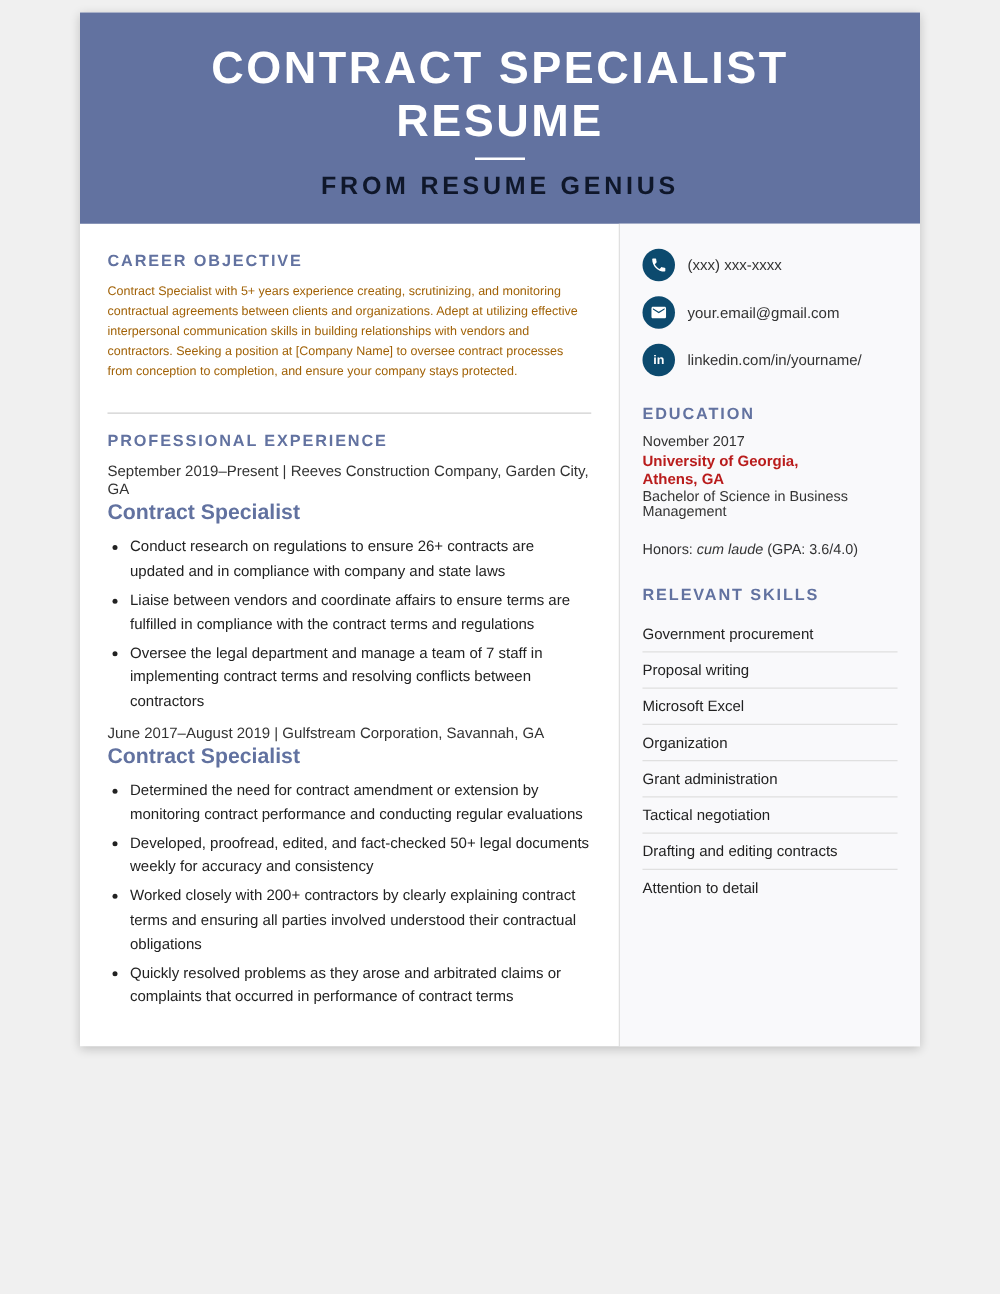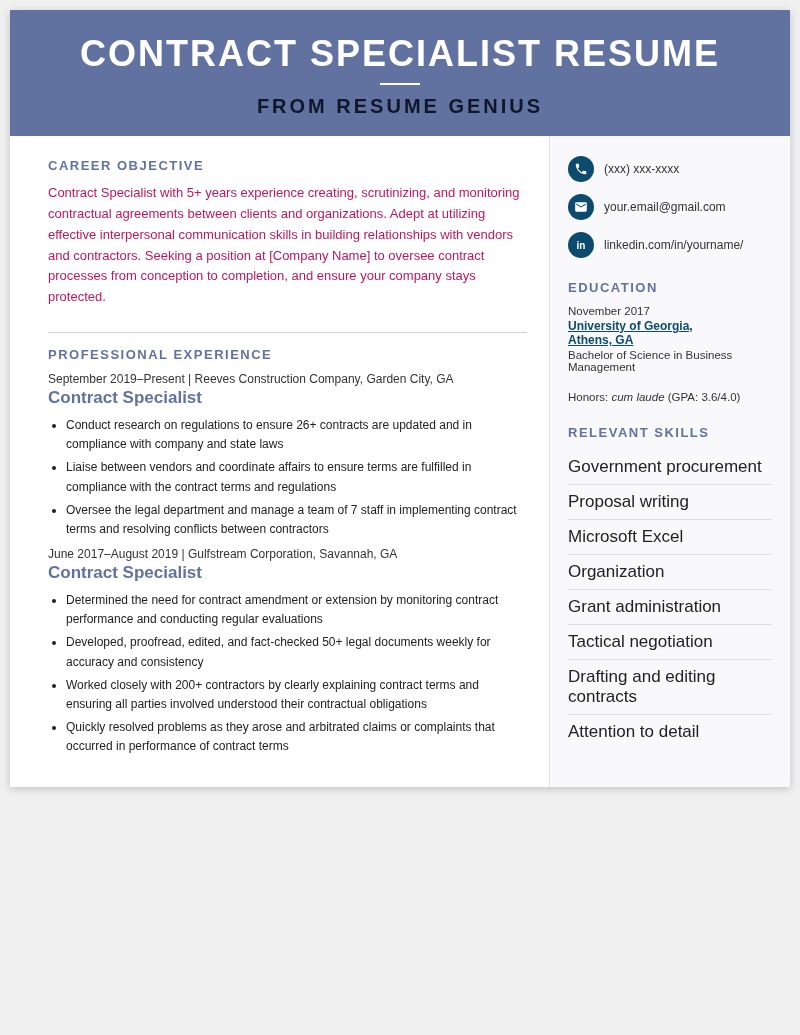--- a/index.html
+++ b/index.html
@@ -6,21 +6,21 @@
     body {
       font-family: Arial, sans-serif;
       background: #f0f0f0;
       display: flex;
       justify-content: center;
       align-items: flex-start;
       min-height: 1035px;
       padding: 10px;
     }
     .resume-wrapper {
-      width: 780px;
+      width: 672px;
       background: #ffffff;
       box-shadow: 0 2px 8px rgba(0,0,0,0.2);
     }
     
     .header {
       background: #6272a0;
       color: #ffffff;
       text-align: center;
       padding: 22px 20px 18px 20px;
     }
@@ -43,21 +43,20 @@
       letter-spacing: 3px;
       text-transform: uppercase;
       color: #0f172a;
     }
 
     
     .content-row {
       display: flex;
       flex-direction: row;
       align-items: stretch;
-      padding-left: 16px;
     }
     .left-col {
       flex: 1 1 0;
       padding: 22px 22px 22px 22px;
       border-right: 1px solid #e0e0e0;
     }
     .right-col {
       width: 240px;
       flex-shrink: 0;
       padding: 20px 18px 22px 18px;
@@ -73,22 +72,22 @@
       color: #6272a0;
       margin-bottom: 10px;
       margin-top: 0;
     }
 
     
     .career-objective {
       margin-bottom: 24px;
     }
     .career-objective p {
-      font-size: 13px;
-      color: #be185d;
+      font-size: 10px;
+      color: #a16207;
       line-height: 1.6;
     }
 
     
     .pro-experience {}
     .job-header {
       font-size: 12px;
       color: #333;
       margin-bottom: 2px;
       margin-top: 14px;
@@ -143,42 +142,41 @@
       margin-bottom: 22px;
     }
     .edu-date {
       font-size: 11.5px;
       color: #333;
       margin-bottom: 2px;
     }
     .edu-school {
       font-size: 12px;
       font-weight: 700;
-      color: #0c4a6e;
-      margin-bottom: 2px;
-      text-decoration: underline;
+      color: #b91c1c;
+      margin-bottom: 2px;
     }
     .edu-degree {
       font-size: 11.5px;
       color: #333;
       margin-bottom: 2px;
     }
     .edu-honors {
       font-size: 11.5px;
       color: #333;
       margin-top: 18px;
     }
     .edu-honors em {
       font-style: italic;
     }
 
     
     .skills-section {}
     .skill-item {
-      font-size: 17px;
+      font-size: 12px;
       color: #222;
       padding: 7px 0;
       border-bottom: 1px solid #e0e0e0;
     }
     .skill-item:last-child {
       border-bottom: none;
     }
 
     hr.section-divider {
       border: none;

